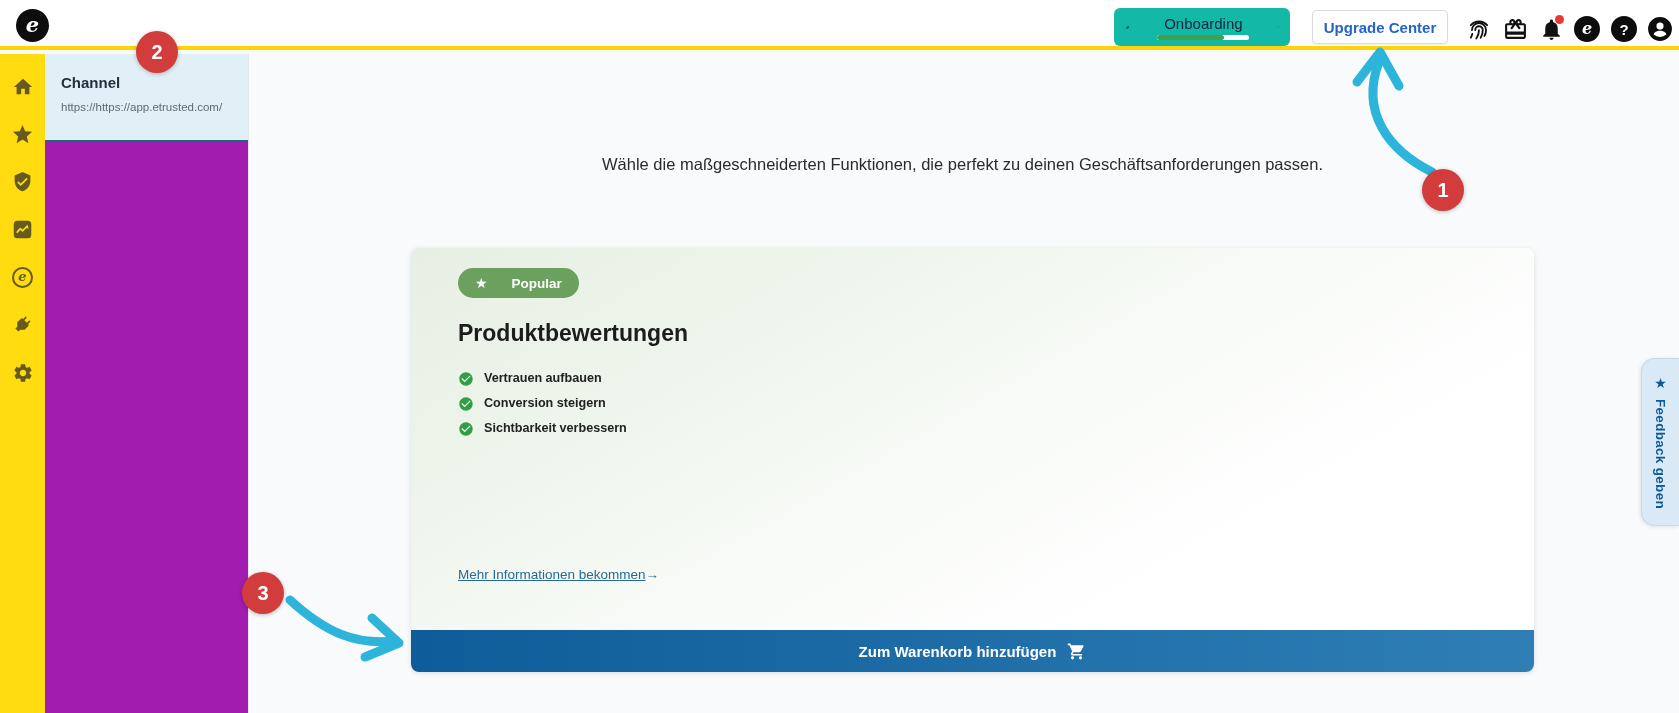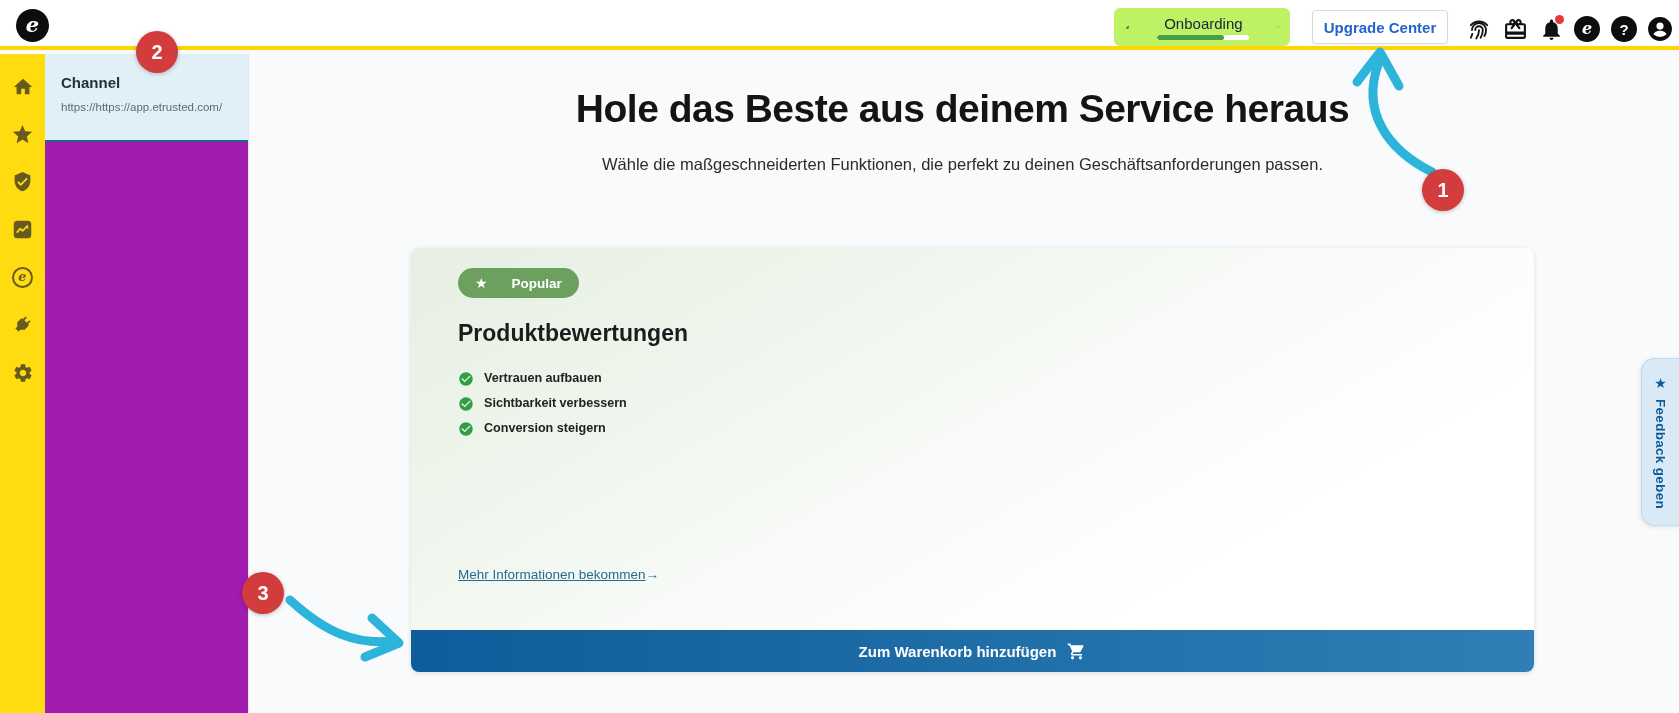--- a/index.html
+++ b/index.html
@@ -15,21 +15,21 @@
     background:#ffffff; border-bottom:4px solid #fed402; z-index:20;
   }
   .logo-circle {
     position:absolute; left:16px; top:9px; width:33px; height:33px;
     border-radius:50%; background:#0d0d0d; display:flex; align-items:center; justify-content:center;
   }
   .logo-e { font-family:"DejaVu Serif", serif; font-style:italic; font-weight:bold; color:#fff; font-size:21px; line-height:1; margin-top:-2px; }
 
   .onboarding-btn {
     position:absolute; left:1114px; top:8px; width:176px; height:38px;
-    background:#bef264; border-radius:6px; display:flex; align-items:center;
+    background:#14b8a6; border-radius:6px; display:flex; align-items:center;
     padding:0 10px 0 12px; cursor:pointer;gap:28px;
   }
   .onboarding-mid { flex:1; display:flex; flex-direction:column; align-items:center; justify-content:center; gap:3px; }
   .onboarding-label { font-size:15px; color:#14263b; }
   .progress-track { width:92px; height:5px; border-radius:3px; background:#ffffff; overflow:hidden; }
   .progress-fill { height:100%; background:#43a047; border-radius:3px; }
 
   .upgrade-btn {
     position:absolute; left:1312px; top:10px; width:136px; height:34px;
     background:#fff; border:1px solid #d7dbe0; border-radius:4px;
@@ -252,48 +252,47 @@
 </nav>
 
 <aside class="subpanel">
   <div class="channel-item">
     <div class="channel-title">Channel</div>
     <div class="channel-url">https://https://app.etrusted.com/</div>
   </div>
 </aside>
 
 <main class="main">
-  <h1 class="page-title">Hole das Beste aus deinem Service heraus</h1>
   <p class="page-subtitle">Wähle die maßgeschneiderten Funktionen, die perfekt zu deinen Geschäftsanforderungen passen.</p>
 
   <section class="card">
     <div class="card-body">
       <div class="badge">
         <span class="badge-star">★</span>
         <span class="badge-label">Popular</span>
       </div>
       <h2 class="card-title">Produktbewertungen</h2>
       <ul class="benefits">
         <li class="benefit">
           <svg width="16" height="16" viewBox="0 0 24 24">
               <path fill="#2f9e44" d="M12 2C6.48 2 2 6.48 2 12s4.48 10 10 10 10-4.48 10-10S17.52 2 12 2zm-2 15-5-5 1.41-1.41L10 14.17l7.59-7.59L19 8l-9 9z"></path>
             </svg>
           <span class="benefit-label">Vertrauen aufbauen</span>
         </li>
         <li class="benefit">
           <svg width="16" height="16" viewBox="0 0 24 24">
               <path fill="#2f9e44" d="M12 2C6.48 2 2 6.48 2 12s4.48 10 10 10 10-4.48 10-10S17.52 2 12 2zm-2 15-5-5 1.41-1.41L10 14.17l7.59-7.59L19 8l-9 9z"></path>
             </svg>
-          <span class="benefit-label">Sichtbarkeit verbessern</span>
+          <span class="benefit-label">Conversion steigern</span>
         </li>
         <li class="benefit">
           <svg width="16" height="16" viewBox="0 0 24 24">
               <path fill="#2f9e44" d="M12 2C6.48 2 2 6.48 2 12s4.48 10 10 10 10-4.48 10-10S17.52 2 12 2zm-2 15-5-5 1.41-1.41L10 14.17l7.59-7.59L19 8l-9 9z"></path>
             </svg>
-          <span class="benefit-label">Conversion steigern</span>
+          <span class="benefit-label">Sichtbarkeit verbessern</span>
         </li>
       </ul>
       <div class="card-link-row">
         <span class="lk">Mehr Informationen bekommen</span><span>→</span>
       </div>
     </div>
     <div class="card-footer">
       <span>Zum Warenkorb hinzufügen</span>
       <svg width="19" height="19" viewBox="0 0 24 24">
         <path fill="#fff" d="M7 18c-1.1 0-1.99.9-1.99 2S5.9 22 7 22s2-.9 2-2-.9-2-2-2zM1 2v2h2l3.6 7.59-1.35 2.45c-.16.28-.25.61-.25.96 0 1.1.9 2 2 2h12v-2H7.42c-.14 0-.25-.11-.25-.25l.03-.12.9-1.63h7.45c.75 0 1.41-.41 1.75-1.03l3.58-6.49c.08-.14.12-.31.12-.47 0-.55-.45-1-1-1H5.21l-.94-2H1zm16 16c-1.1 0-1.99.9-1.99 2s.89 2 1.99 2 2-.9 2-2-.9-2-2-2z"></path>

